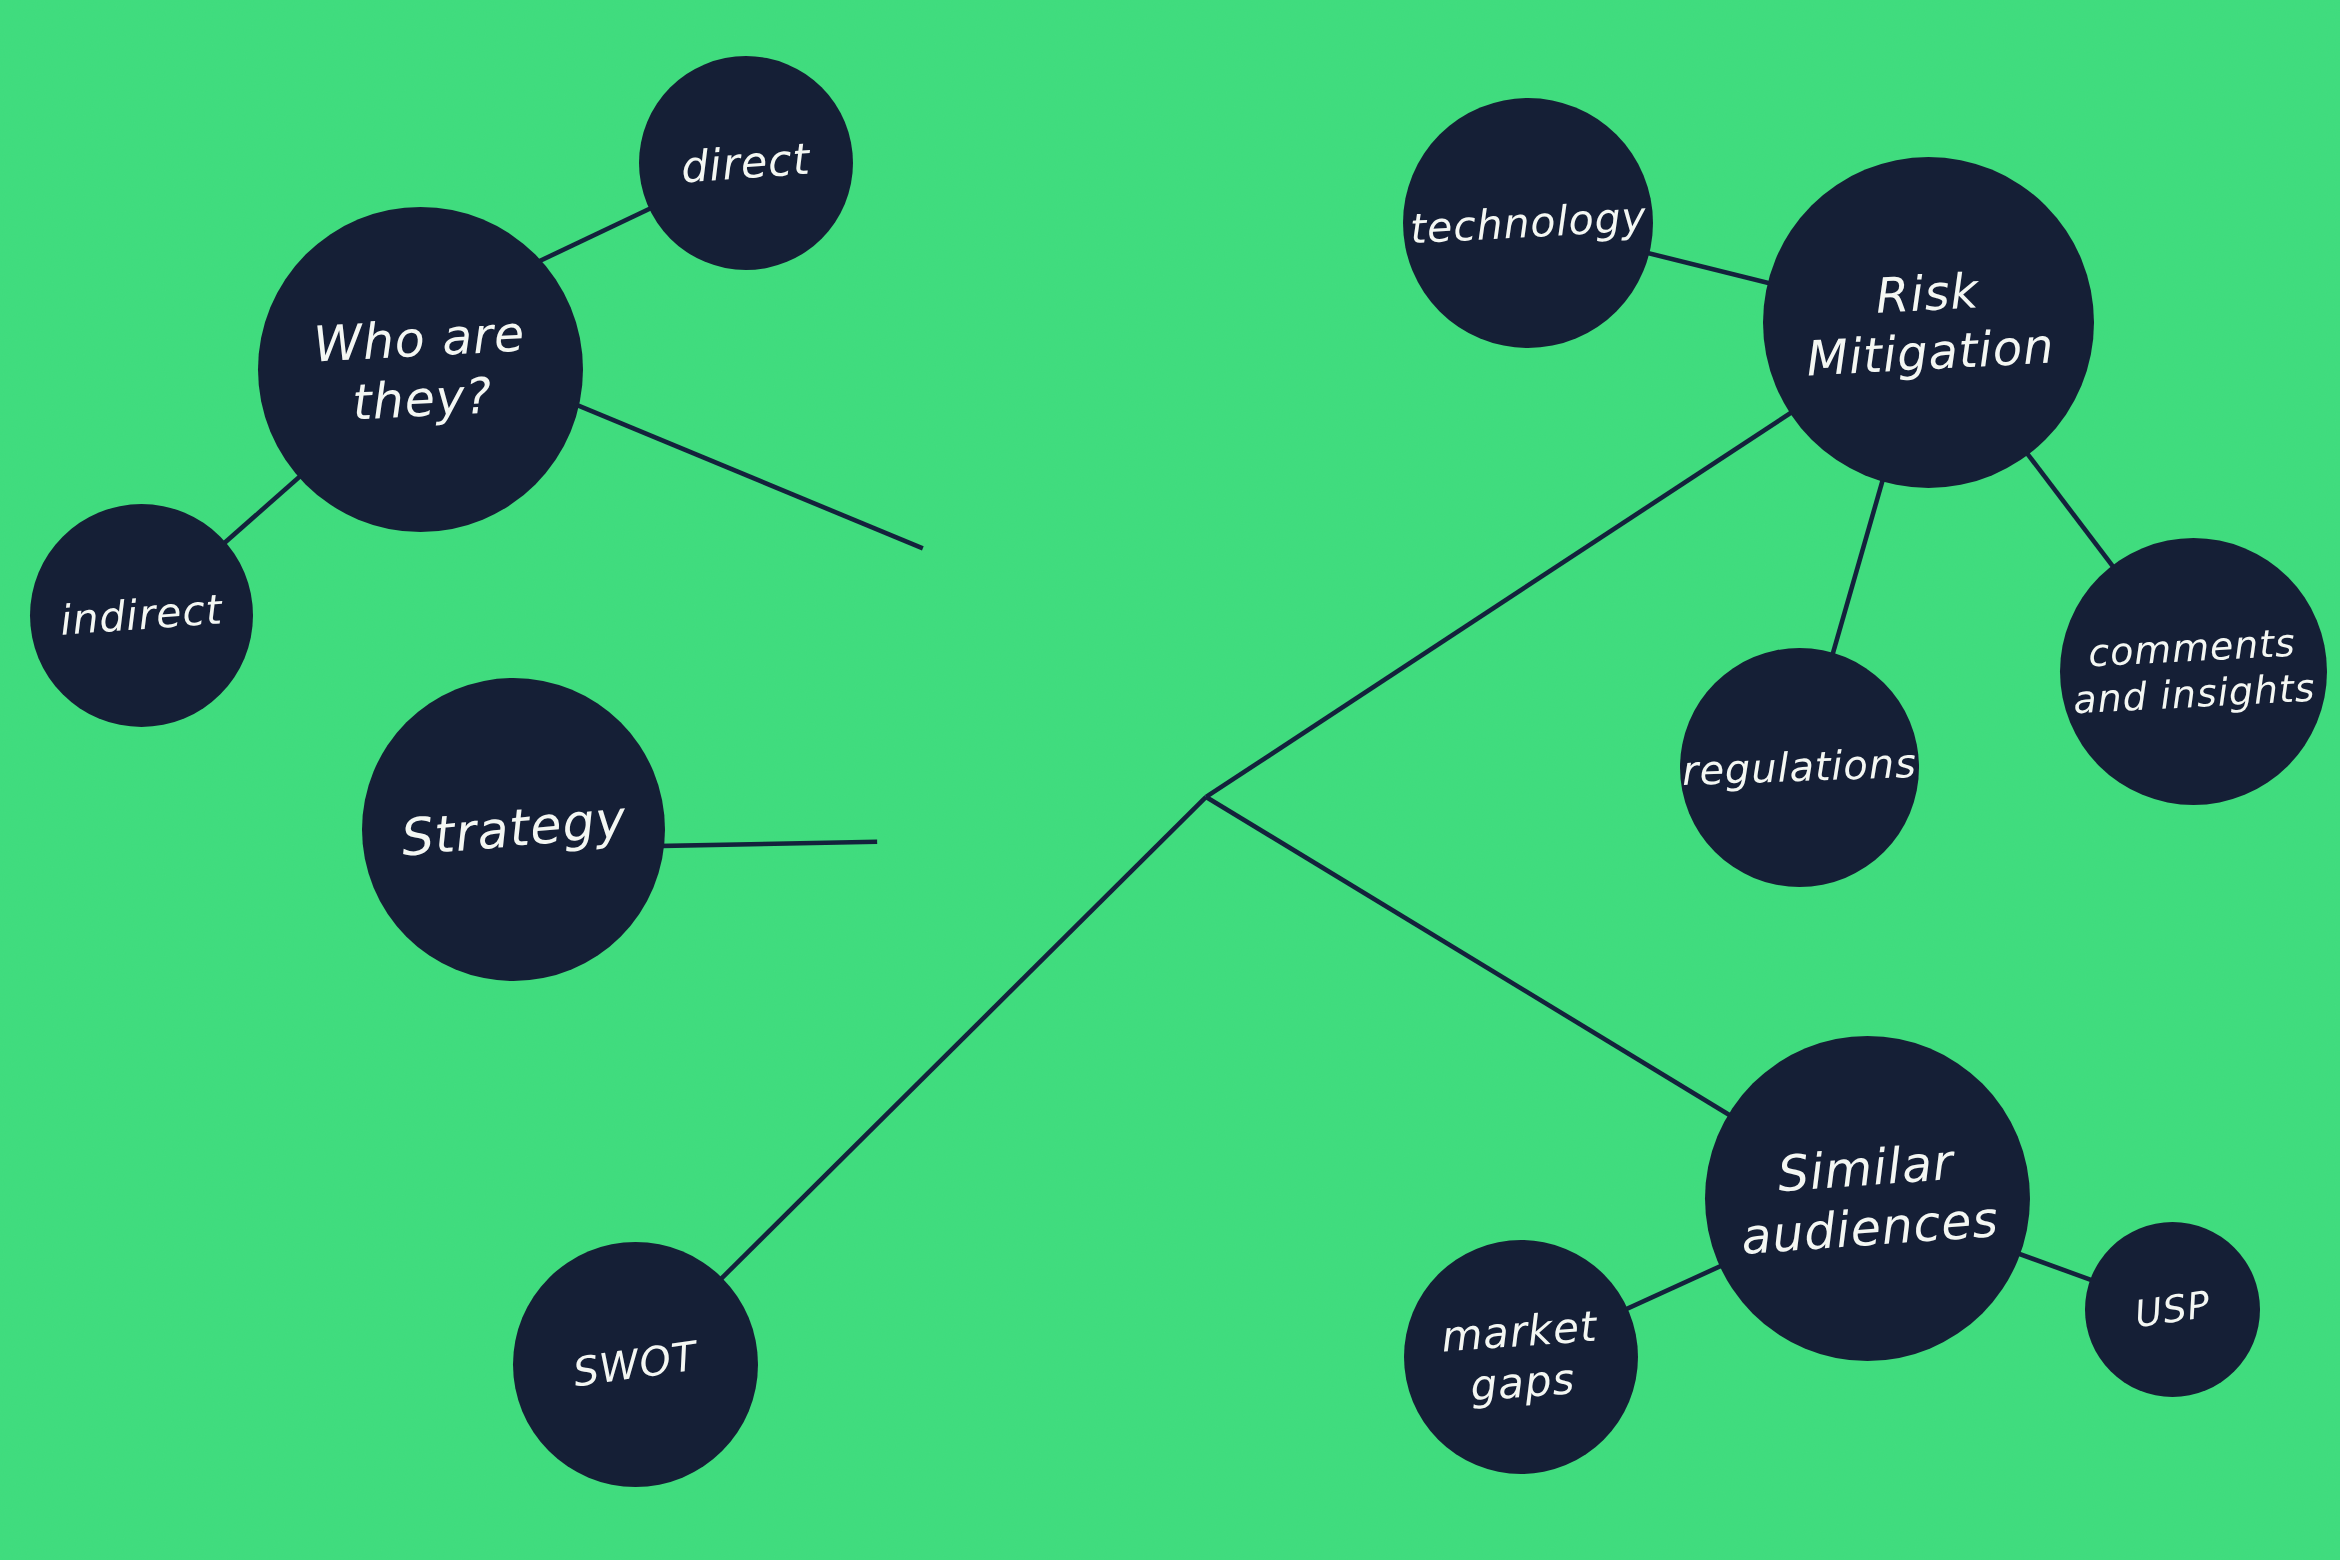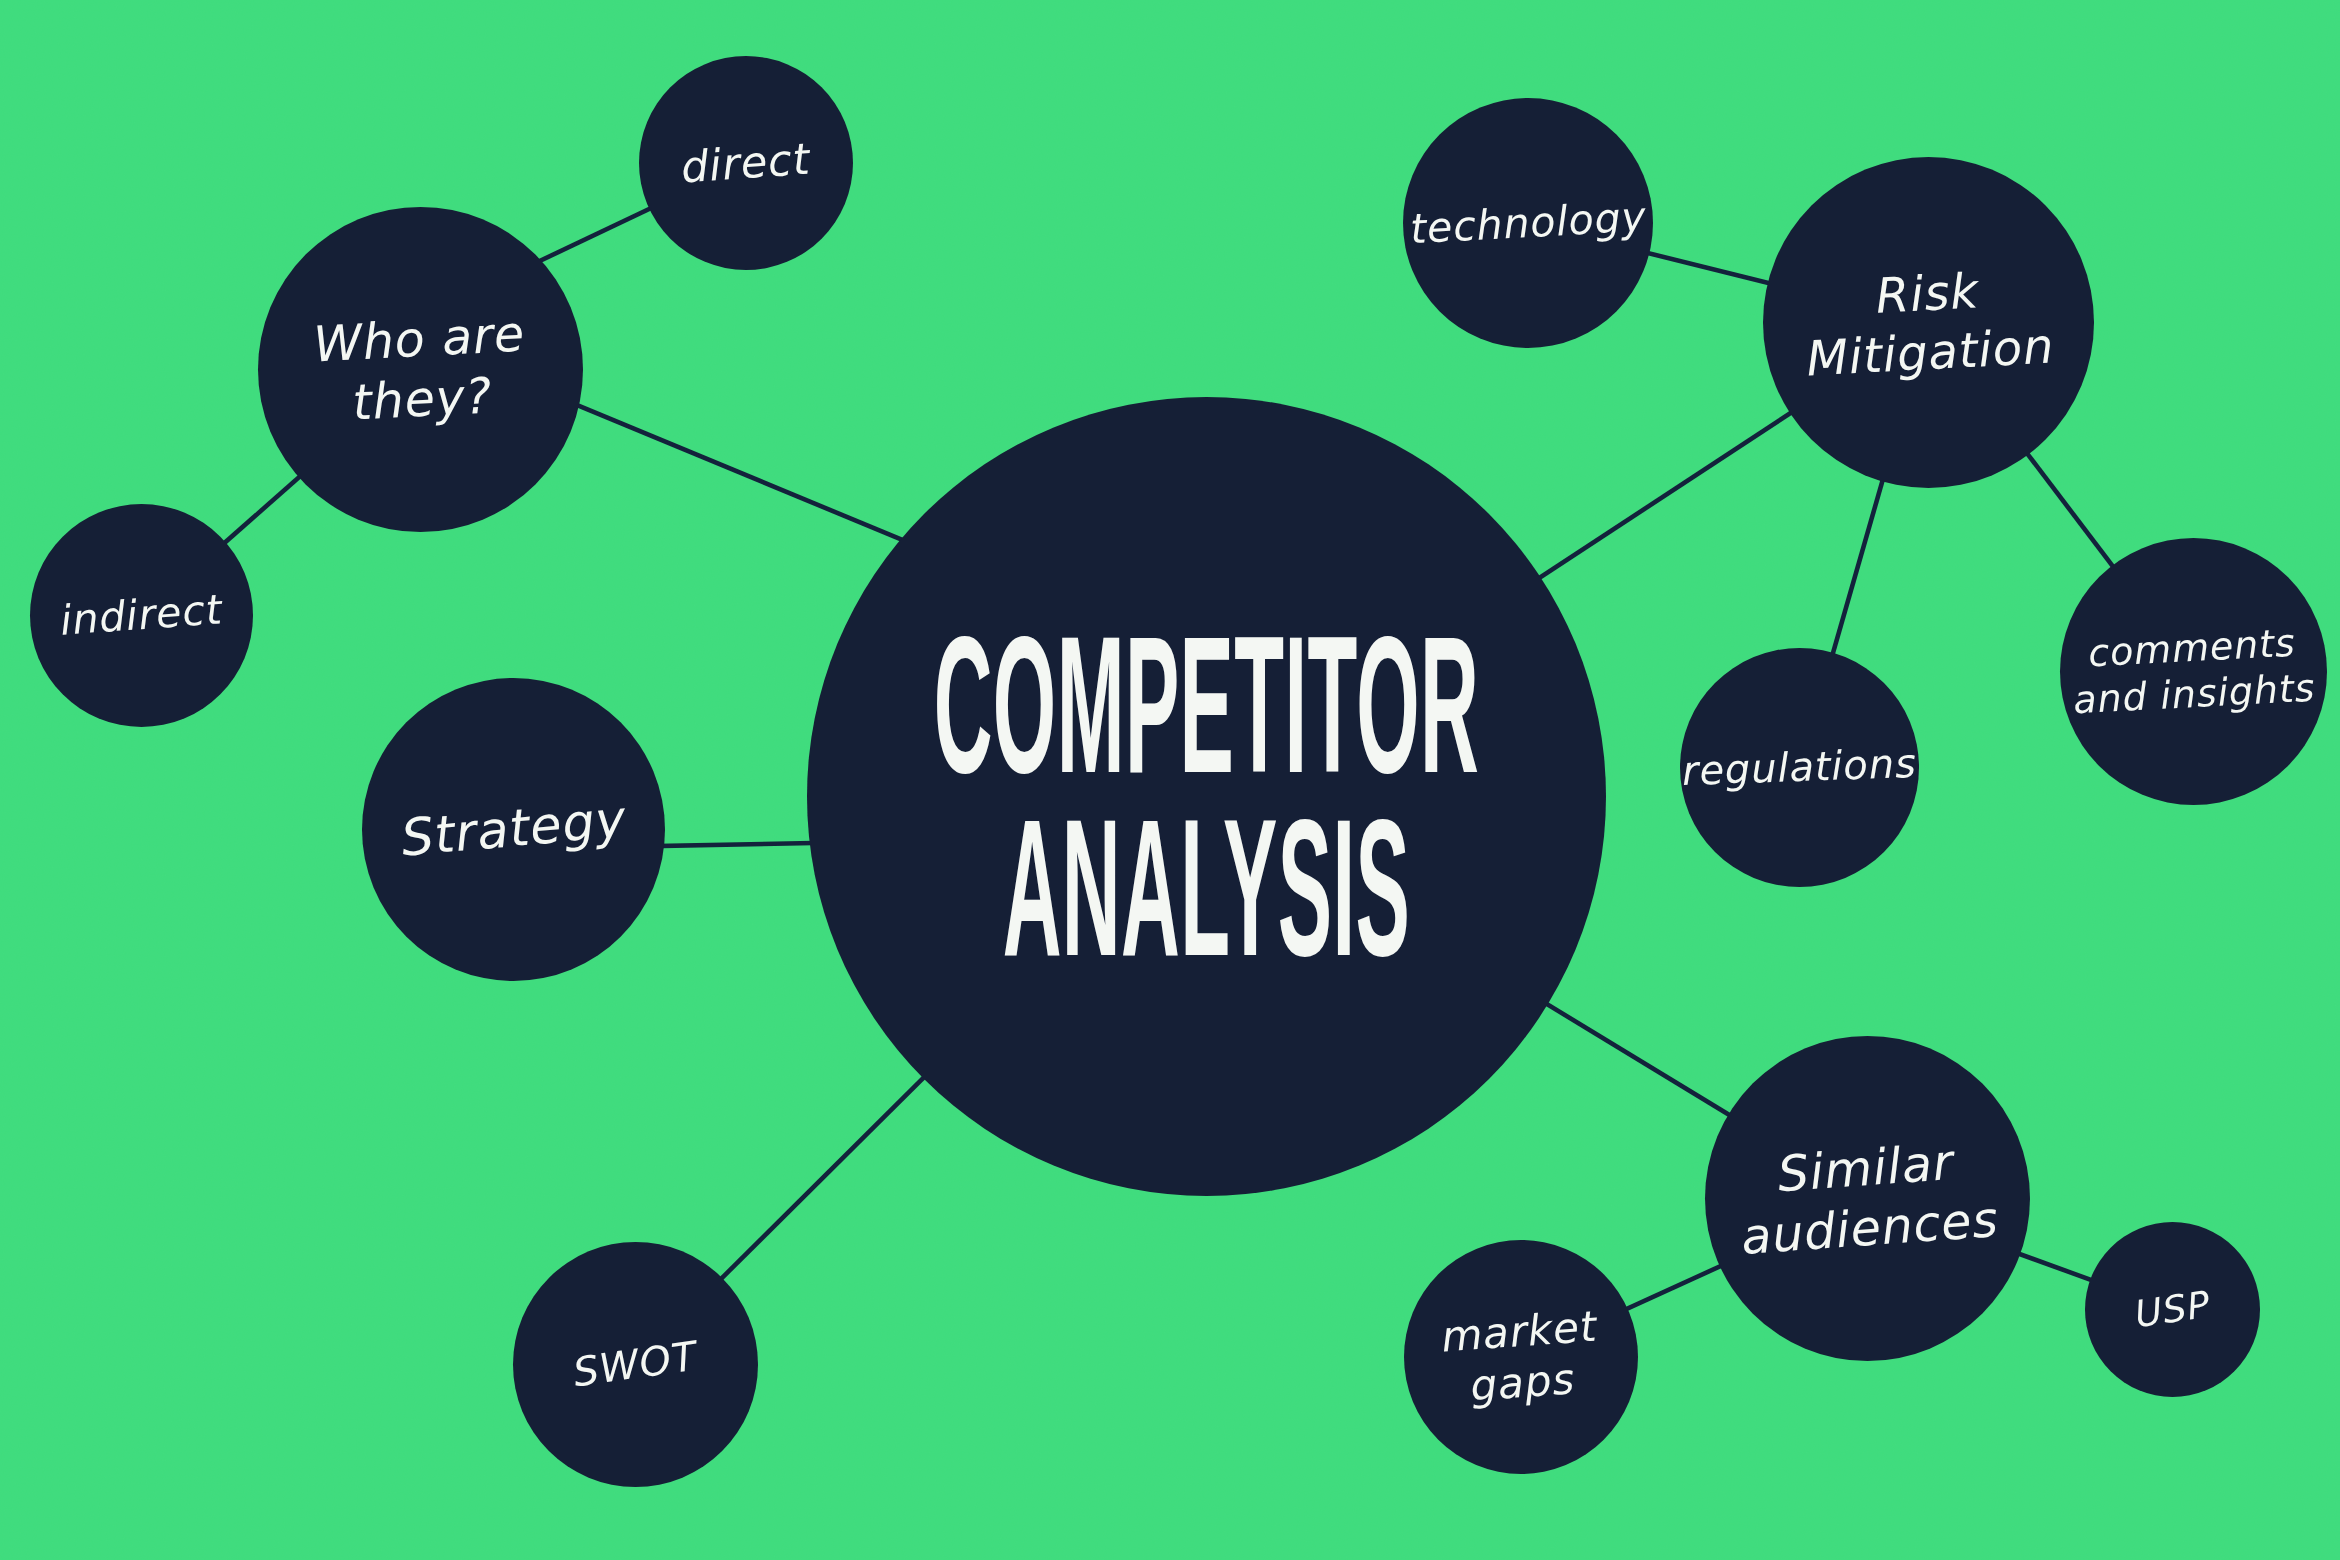--- a/index.html
+++ b/index.html
@@ -63,26 +63,20 @@
       <line x1="695" y1="1493" x2="1320" y2="872" stroke="#13213b" stroke-width="5"></line>
       <line x1="1320" y1="872" x2="2110" y2="353" stroke="#13213b" stroke-width="5"></line>
       <line x1="1672" y1="244" x2="2110" y2="353" stroke="#13213b" stroke-width="5"></line>
       <line x1="2110" y1="353" x2="1970" y2="840" stroke="#13213b" stroke-width="5"></line>
       <line x1="2110" y1="353" x2="2400" y2="735" stroke="#13213b" stroke-width="5"></line>
       <line x1="1320" y1="872" x2="2044" y2="1312" stroke="#13213b" stroke-width="5"></line>
       <line x1="2044" y1="1312" x2="1665" y2="1485" stroke="#13213b" stroke-width="5"></line>
       <line x1="2044" y1="1312" x2="2378" y2="1433" stroke="#13213b" stroke-width="5"></line>
     </svg>
 
-<div class="node" style="left: 807px; top: 397px; width: 799px; height: 799px; background: rgb(21, 31, 54); z-index: 2;">
-      <div class="label title-label" style="color: rgb(244, 247, 243); font-size: 194px;">
-        <span class="line">COMPETITOR</span>
-        <span class="line">ANALYSIS</span>
-      </div>
-    </div>
     <div class="node" style="left: 258px; top: 207px; width: 325px; height: 325px; background: rgb(21, 31, 54); z-index: 2;">
       <div class="label" style="color: rgb(244, 247, 243); font-size: 49px; transform: rotate(-3deg);">
         <span class="line">Who are</span>
         <span class="line">they?</span>
       </div>
     </div>
     <div class="node" style="left: 639px; top: 56px; width: 214px; height: 214px; background: rgb(21, 31, 54); z-index: 2;">
       <div class="label" style="color: rgb(244, 247, 243); font-size: 43px; transform: rotate(-4deg);">
         <span class="line">direct</span>
       </div>

